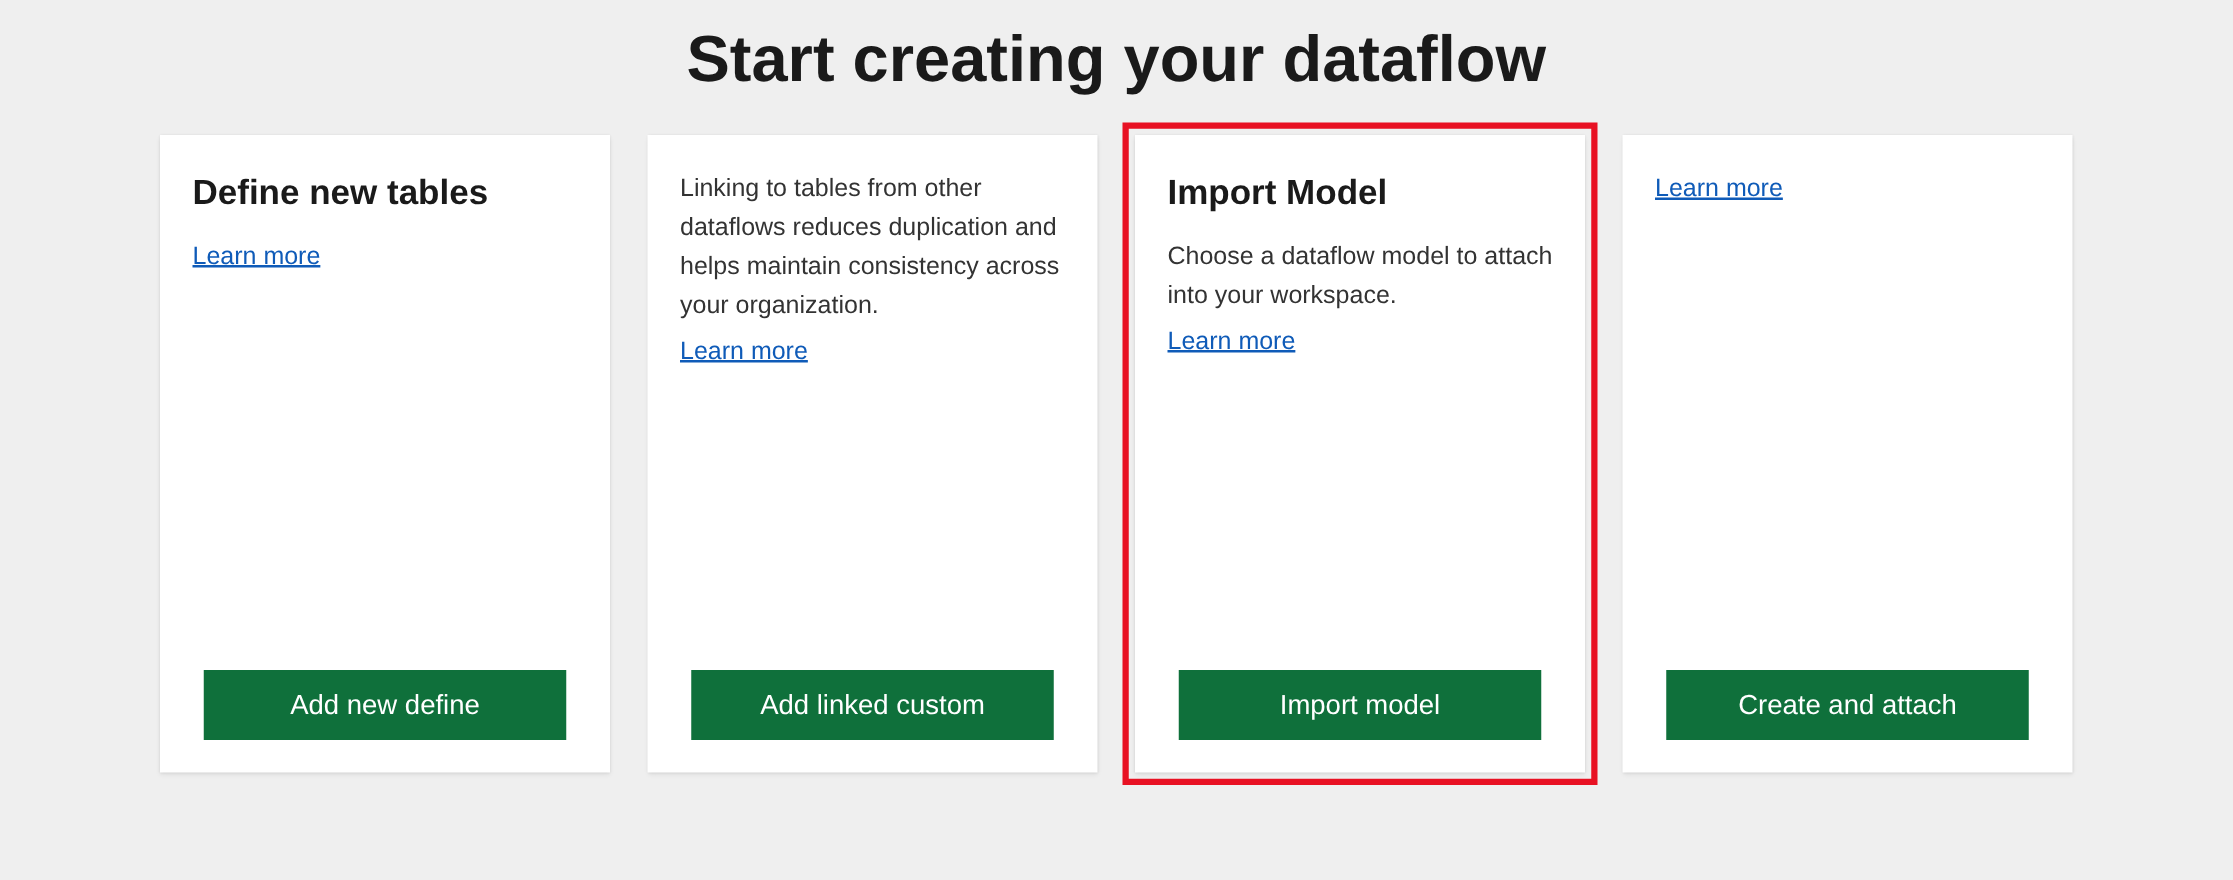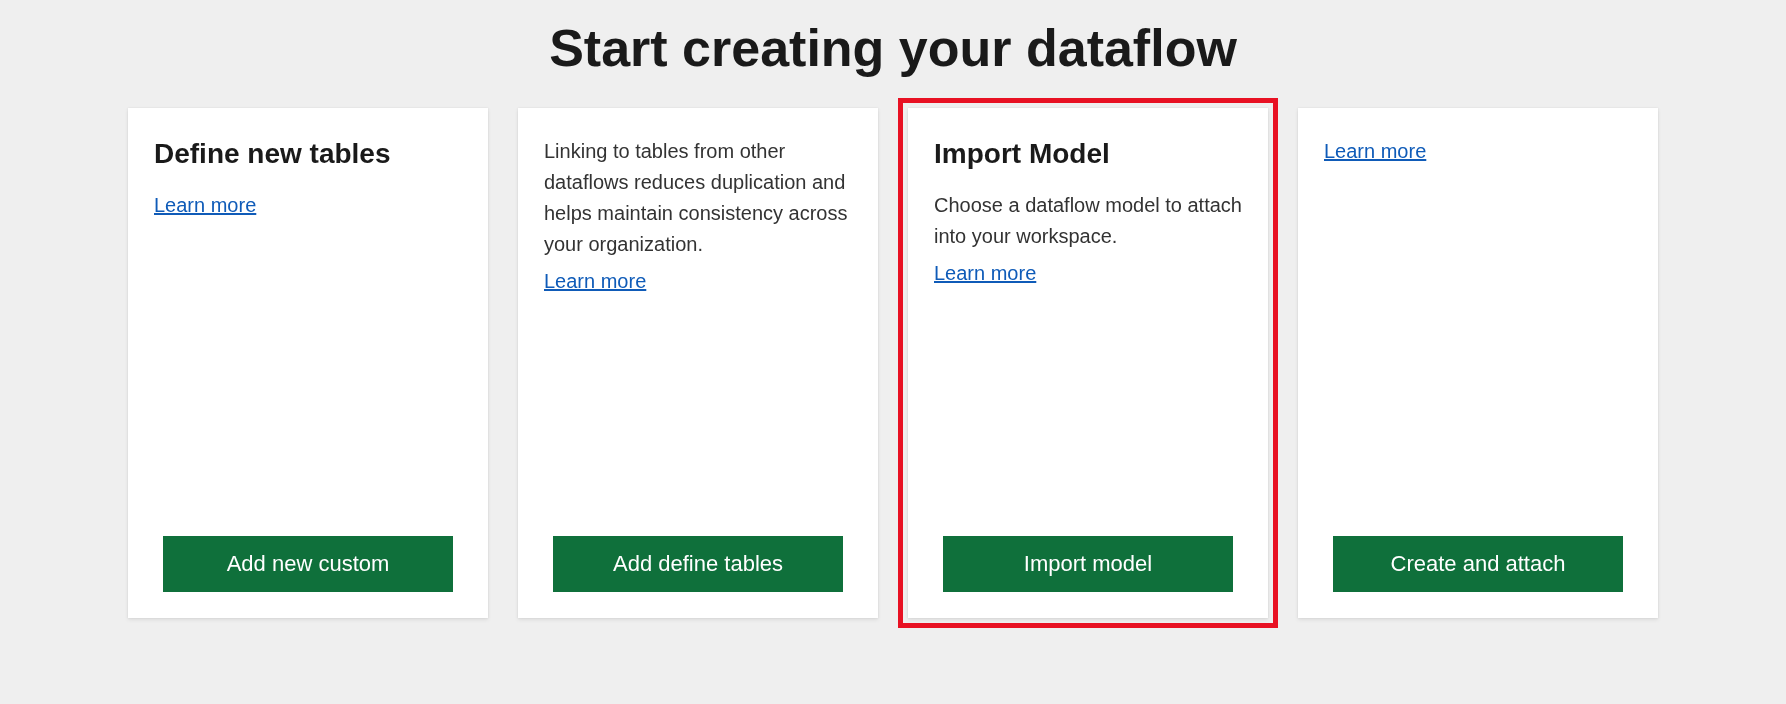--- a/index.html
+++ b/index.html
@@ -95,30 +95,30 @@
 <body>
 
 <h1 class="page-title">Start creating your dataflow</h1>
 
 <div class="cards-container">
 
   <div class="card">
     <h2 class="card-title">Define new tables</h2>
     <a class="learn-more">Learn more</a>
     <div class="spacer"></div>
-    <button class="card-button">Add new custom</button>
+    <button class="card-button">Add new define</button>
   </div>
 
   <div class="card">
     <p class="card-description">
       <span>Linking to tables from other dataflows reduces duplication and helps maintain consistency across your organization.</span>
     </p>
     <a class="learn-more">Learn more</a>
     <div class="spacer"></div>
-    <button class="card-button">Add define tables</button>
+    <button class="card-button">Add linked custom</button>
   </div>
 
   <div class="card highlighted">
     <h2 class="card-title">Import Model</h2>
     <p class="card-description">
       <span>Choose a dataflow model to attach into your workspace.</span>
     </p>
     <a class="learn-more">Learn more</a>
     <div class="spacer"></div>
     <button class="card-button">Import model</button>

